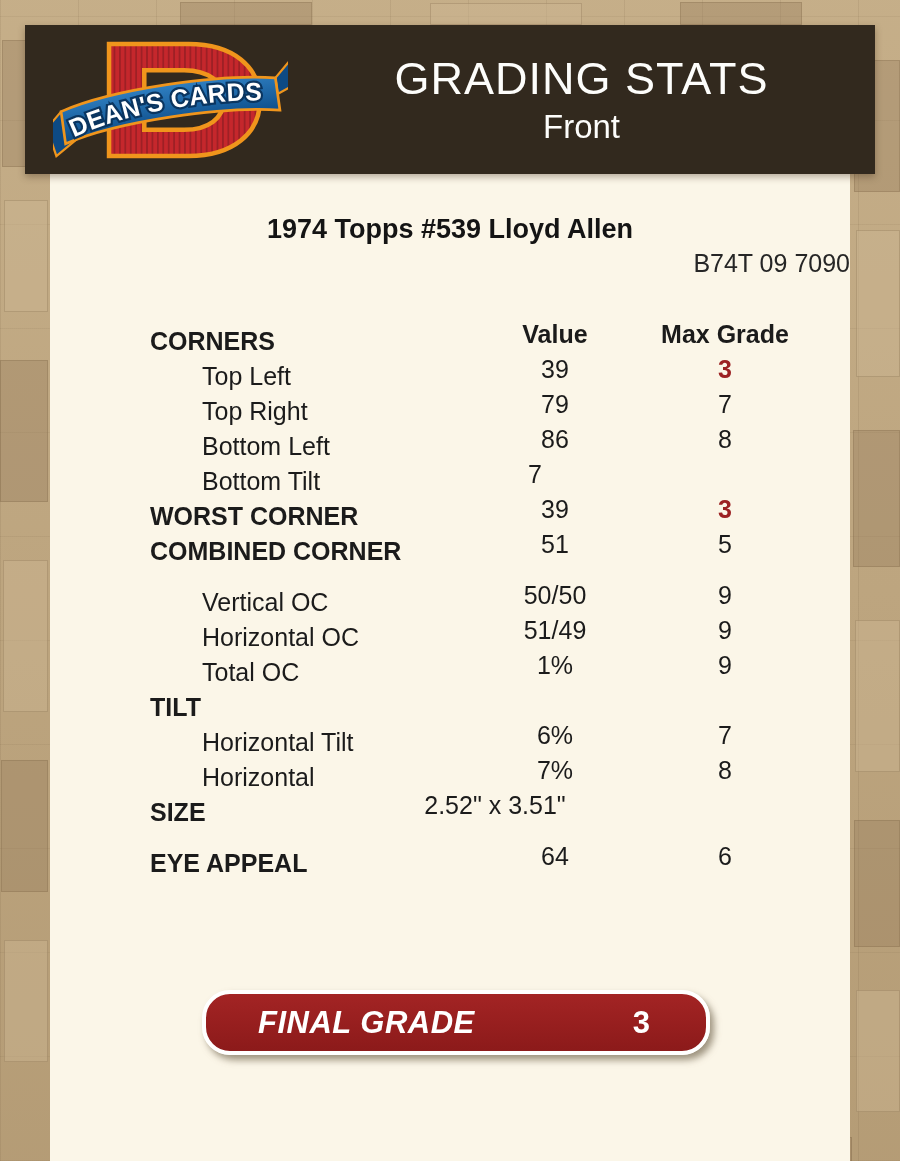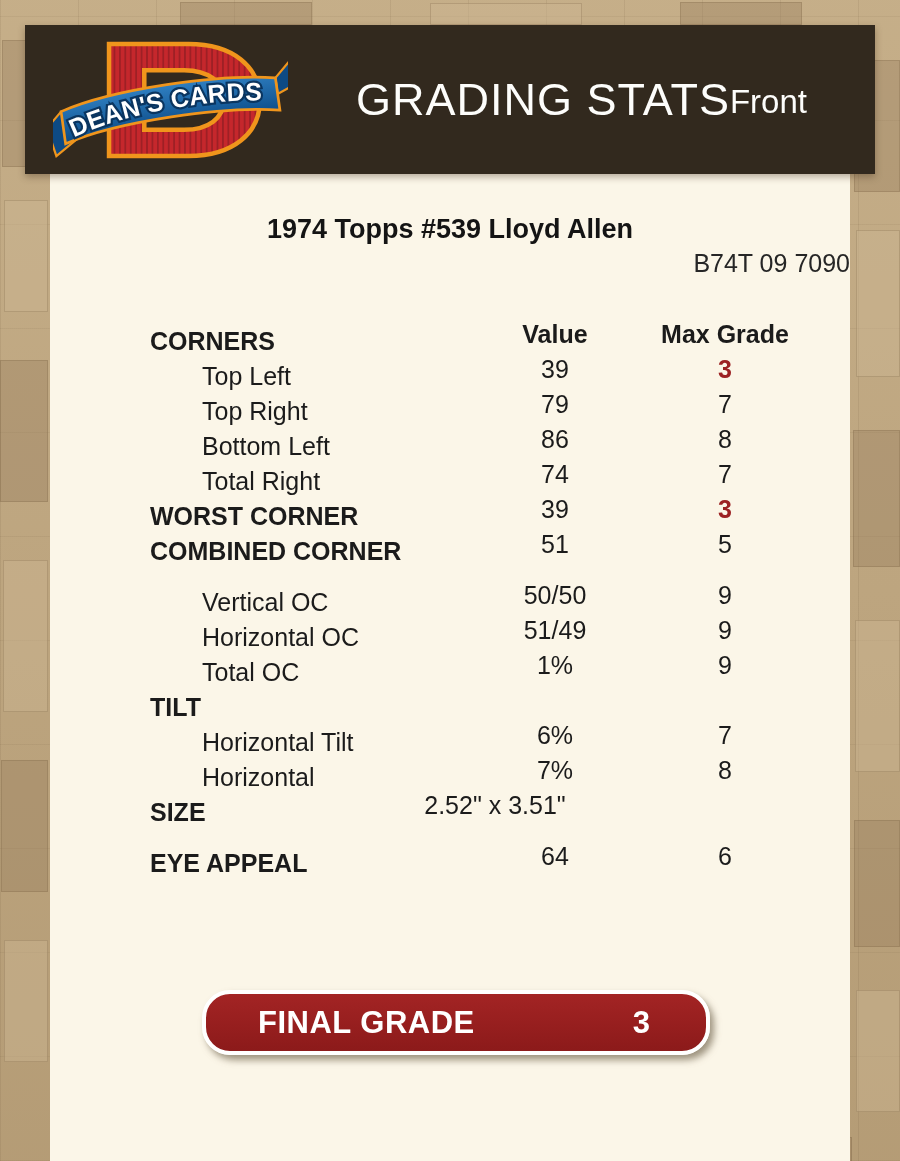--- a/index.html
+++ b/index.html
@@ -24,21 +24,21 @@
   }
 
   
   .header{
     position:absolute;left:25px;top:25px;width:850px;height:149px;
     background:var(--header-bg,#32291e);
     display:flex;align-items:center;
     box-shadow:0 3px 7px rgba(75,55,35,0.40);
   }
   .logo-wrap{width:235px;height:134px;margin-left:28px;flex:0 0 auto;}
-  .header-titles{flex:1;display:flex;flex-direction:row;align-items:center;justify-content:center;color:#fdfdfb;}
+  .header-titles{flex:1;display:flex;flex-direction:column;align-items:center;justify-content:center;color:#fdfdfb;}
   .header-title{font-size:45px;letter-spacing:1px;line-height:1.15;}
   .header-sub{font-size:33px;margin-top:4px;}
 
   
   .card-title{margin-top:38px;text-align:center;font-size:27px;font-weight:bold;color:#141414;line-height:34px;}
   .card-code{text-align:right;font-size:25px;color:#262626;line-height:35px;}
 
   
   .stats-table{margin-left:100px;margin-top:36px;width:650px;font-size:25px;color:#1b1b1b;}
   .trow{display:flex;height:35px;align-items:center;}
@@ -56,21 +56,21 @@
   .final-grade{
     position:absolute;left:152px;top:816px;width:500px;height:57px;
     background:linear-gradient(180deg,#a32424 0%, #8c1a1a 100%);
     border:4px solid #ffffff;border-radius:28px;
     box-sizing:content-box;
     box-shadow:4px 5px 7px rgba(125,113,92,0.75);
     display:flex;align-items:center;justify-content:space-between;
     padding-left:52px;padding-right:56px;width:392px; 
     color:#ffffff;font-weight:bold;font-size:31px;
   }
-  .final-grade .fg-label{letter-spacing:0.5px;}
+  .final-grade .fg-label{letter-spacing:0.5px;font-style:italic;}
 </style>
 </head>
 <body style="--accent-red: #9c2123; --header-bg: #32291e; --panel-bg: #fbf6e8;">
 
 <div>
   <div class="bg-card" style="left:2px;top:40px;width:44px;height:125px;"></div>
   <div class="bg-card light" style="left:4px;top:200px;width:42px;height:110px;"></div>
   <div class="bg-card" style="left:0px;top:360px;width:46px;height:140px;"></div>
   <div class="bg-card light" style="left:3px;top:560px;width:43px;height:150px;"></div>
   <div class="bg-card" style="left:1px;top:760px;width:45px;height:130px;"></div>
@@ -109,22 +109,21 @@
         <div class="cell label indent">Top Right</div>
         <div class="cell value">79</div>
         <div class="cell max">7</div>
       </div>
       <div class="trow">
         <div class="cell label indent">Bottom Left</div>
         <div class="cell value">86</div>
         <div class="cell max">8</div>
       </div>
       <div class="trow">
-        <div class="cell label indent">Total Right</div>
-        <div class="cell value">74</div>
+        <div class="cell label indent">Bottom Tilt</div>
         <div class="cell max">7</div>
       </div>
       <div class="trow">
         <div class="cell label bold">WORST CORNER</div>
         <div class="cell value">39</div>
         <div class="cell max red">3</div>
       </div>
       <div class="trow">
         <div class="cell label bold">COMBINED CORNER</div>
         <div class="cell value">51</div>

